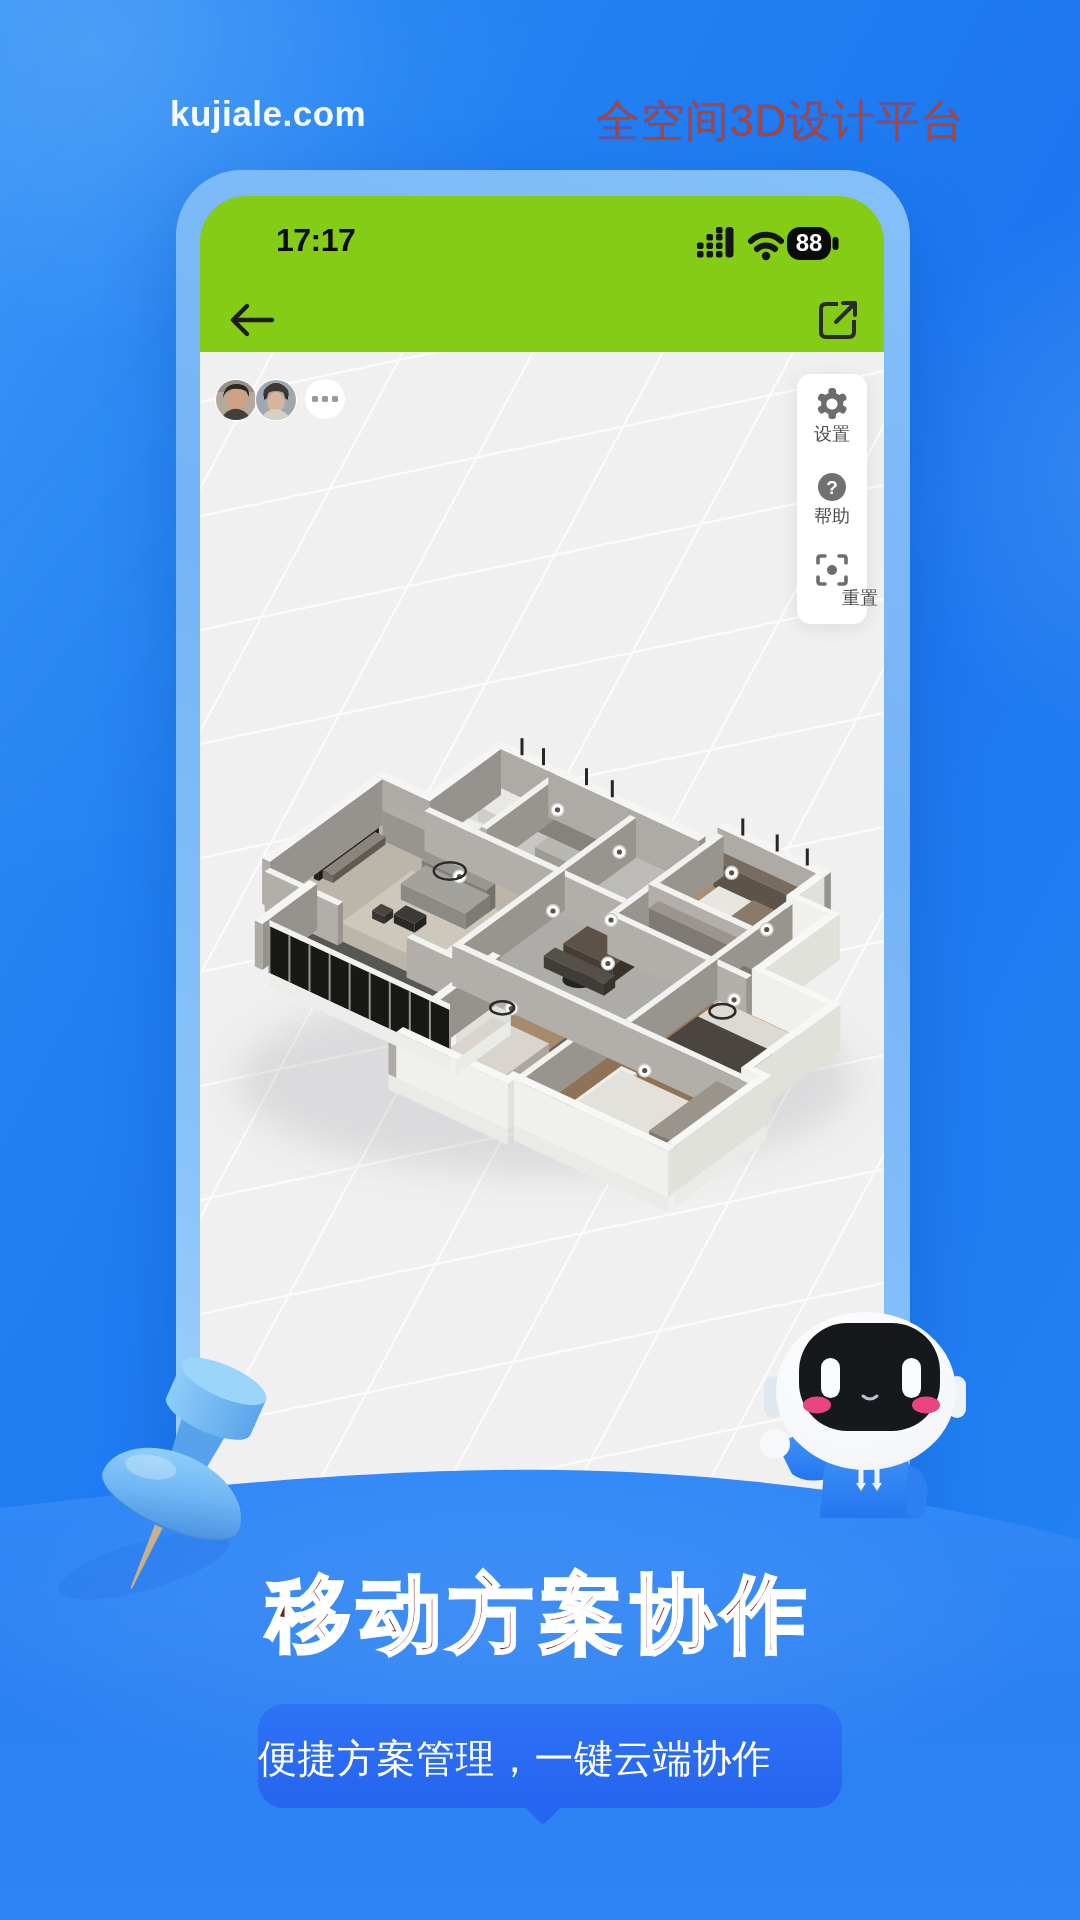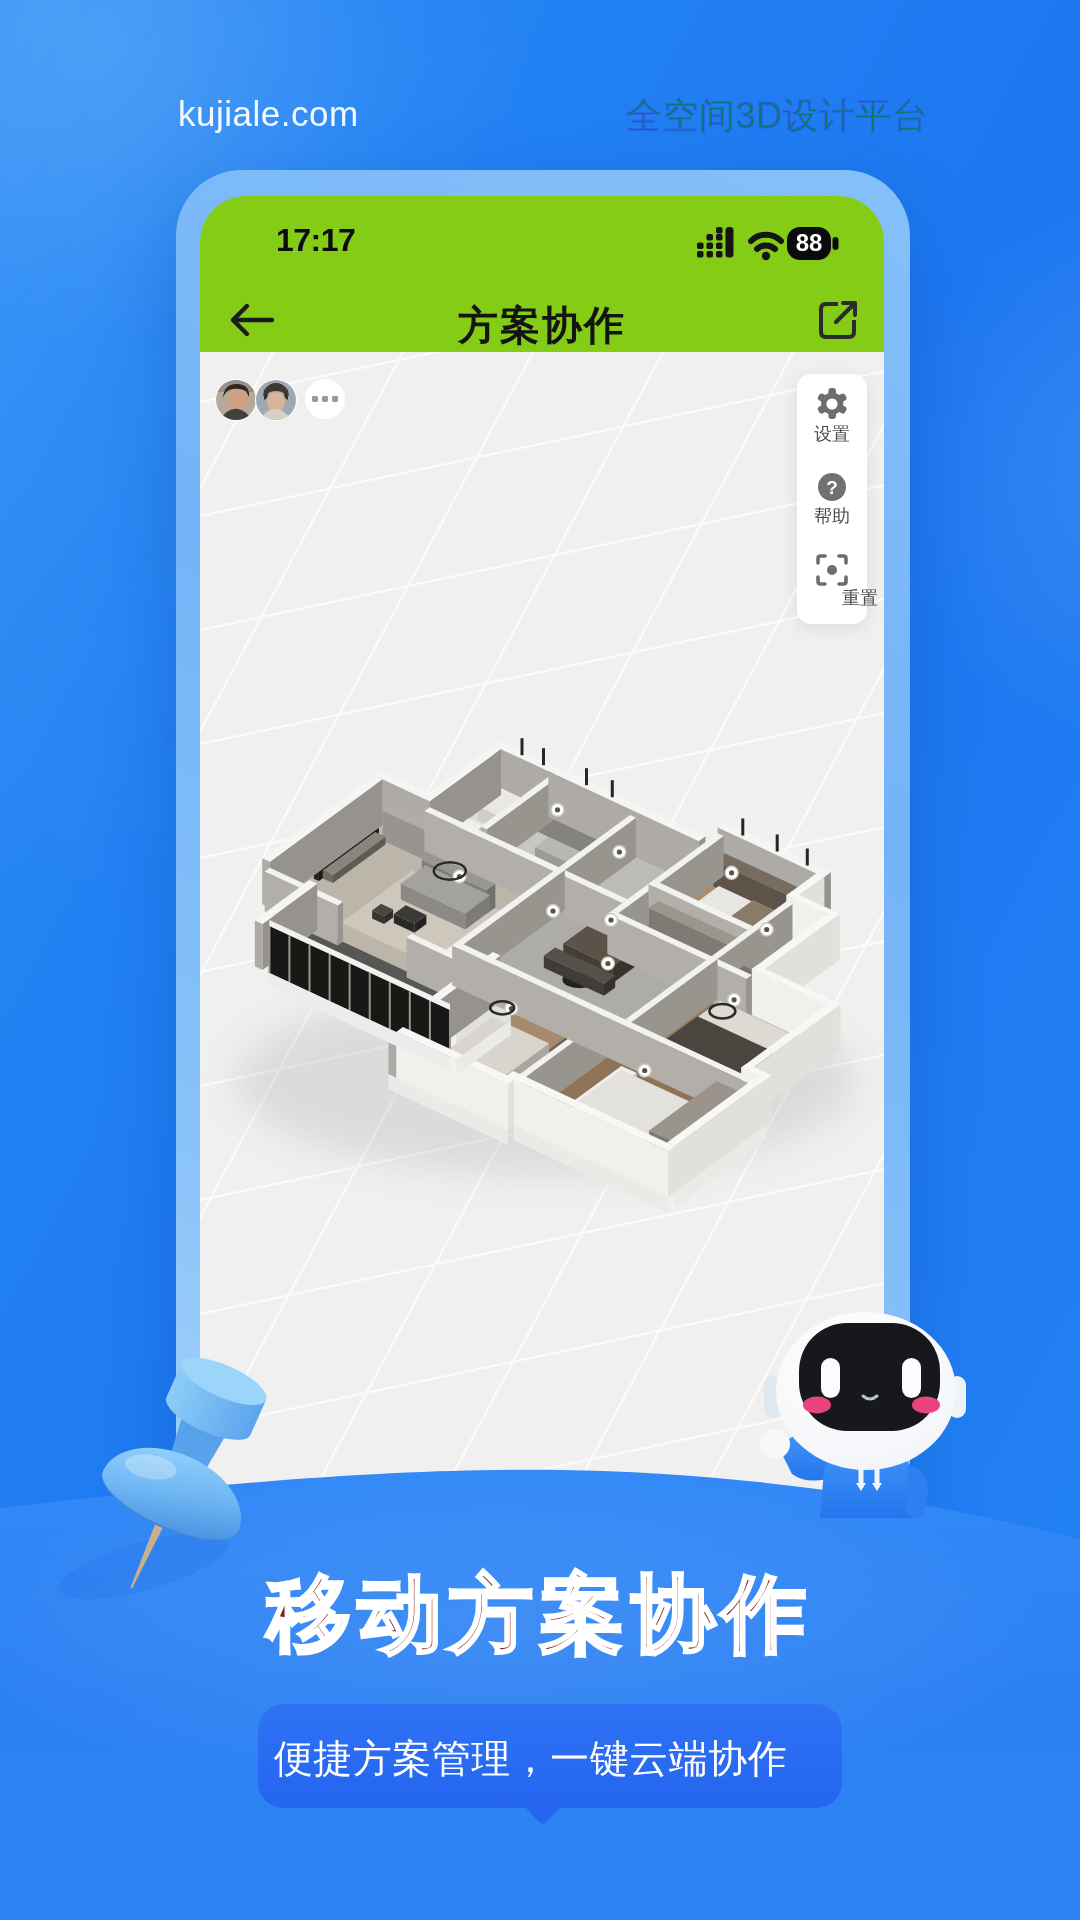--- a/index.html
+++ b/index.html
@@ -14,23 +14,23 @@
 </style>
 </head>
 <body>
 
 <div class="abs" style="left:-210px;top:-260px;width:620px;height:620px;border-radius:50%;background:radial-gradient(circle,rgba(255,255,255,0.11) 0%,rgba(255,255,255,0.0) 68%);"></div>
 
 <div class="abs" style="left:870px;top:190px;width:560px;height:560px;border-radius:50%;background:radial-gradient(circle,rgba(255,255,255,0.10) 0%,rgba(255,255,255,0.0) 70%);"></div>
 
 <div class="abs" style="left:-140px;top:-60px;width:520px;height:900px;background:linear-gradient(115deg,rgba(255,255,255,0.05),rgba(255,255,255,0));transform:rotate(14deg);filter:blur(40px);"></div>
 
-<div class="abs" style="left:178px;top:94px;font-size:35px;font-weight:normal;color:#f4faff;letter-spacing:0.5px;">kujiale.com</div>
-
-<div class="abs" style="left:626px;top:92px;white-space:nowrap;font-size:36px;color:#0f766e;letter-spacing:0.5px;-webkit-text-stroke:0.8px #2c63f8;">全空间3D设计平台</div>
+<div class="abs" style="left:170px;top:94px;font-size:35px;font-weight:bold;color:#f4faff;letter-spacing:0.5px;">kujiale.com</div>
+
+<div class="abs" style="left:596px;top:92px;white-space:nowrap;font-size:44px;color:#c2410c;letter-spacing:0.5px;-webkit-text-stroke:0.8px #2c63f8;">全空间3D设计平台</div>
 
 <div class="abs" style="left:176px;top:170px;width:734px;height:1460px;border-radius:66px;background:linear-gradient(205deg,#85c0f9 0%,#74b3f7 38%,#86c1f9 70%,#a9d5fb 100%);box-shadow:0 26px 70px rgba(8,62,160,0.28);"></div>
 
 <div class="abs" style="left:200px;top:196px;width:684px;height:1414px;border-radius:46px 46px 0 0;background:#84cc16;overflow:hidden;">
 
   <div class="abs" style="left:76px;top:26px;font-size:32px;font-weight:bold;color:#0c0c0c;letter-spacing:-0.5px;">17:17</div>
 
   <svg class="abs" style="left:496px;top:30px;" width="160" height="40" viewBox="0 0 160 40">
 
     <g fill="#151515">
@@ -57,21 +57,20 @@
     <rect x="136.5" y="11" width="6" height="13" rx="3" fill="#0b0b0b"></rect>
   </svg>
 
   <svg class="abs" style="left:28px;top:104px;" width="48" height="40" viewBox="0 0 48 40">
     <g stroke="#1c1c1c" stroke-width="4.4" fill="none" stroke-linecap="round" stroke-linejoin="round">
       <path d="M44 20 H6"></path>
         <path d="M19 6 L5 20 L19 34"></path>
     </g>
   </svg>
 
-  <div class="abs" style="left:0;top:102px;width:684px;text-align:center;font-size:40px;font-weight:bold;color:#141414;letter-spacing:2px;">方案协作</div>
 
   <svg class="abs" style="left:616px;top:102px;" width="44" height="44" viewBox="0 0 44 44">
     <g stroke="#2b2b2b" stroke-width="4" fill="none">
       <path d="M22 6 H10 q-5 0 -5 5 v23 q0 5 5 5 h23 q5 0 5 -5 V22"></path>
       <path d="M20 24 L38 6" stroke-linecap="round"></path>
       <path d="M27 5 h12 v12" stroke-linecap="round" stroke-linejoin="round"></path>
     </g>
   </svg>
 
   <div class="abs" style="left:0;top:156px;width:684px;height:1258px;background:#f0f0f1;"></div>
@@ -604,13 +603,13 @@
   </g>
   <path d="M136 203 l5 8 5-8 Z" fill="#f2f5f8"></path>
   <path d="M152 203 l5 8 5-8 Z" fill="#f2f5f8"></path>
 </svg>
 
 <div class="abs" style="left:0;top:1558px;width:1080px;text-align:center;font-size:84px;font-weight:bold;color:#7f1d1d;letter-spacing:7px;-webkit-text-stroke:3px #ffffff;">移动方案协作</div>
 
 <div class="abs" style="left:258px;top:1704px;width:584px;height:104px;border-radius:26px;background:linear-gradient(180deg,#2e72f5,#2565ef);"></div>
 <div class="abs" style="left:530px;top:1794px;width:26px;height:26px;background:#2565ef;transform:rotate(45deg);border-radius:4px;"></div>
 
-<div class="abs" style="left:258px;top:1732px;width:545px;text-align:center;font-size:39px;color:#ffffff;letter-spacing:0.5px;">便捷方案管理，一键云端协作</div>
+<div class="abs" style="left:258px;top:1732px;width:545px;font-size:39px;color:#ffffff;letter-spacing:0.5px;">便捷方案管理，一键云端协作</div>
 
 </body></html>

